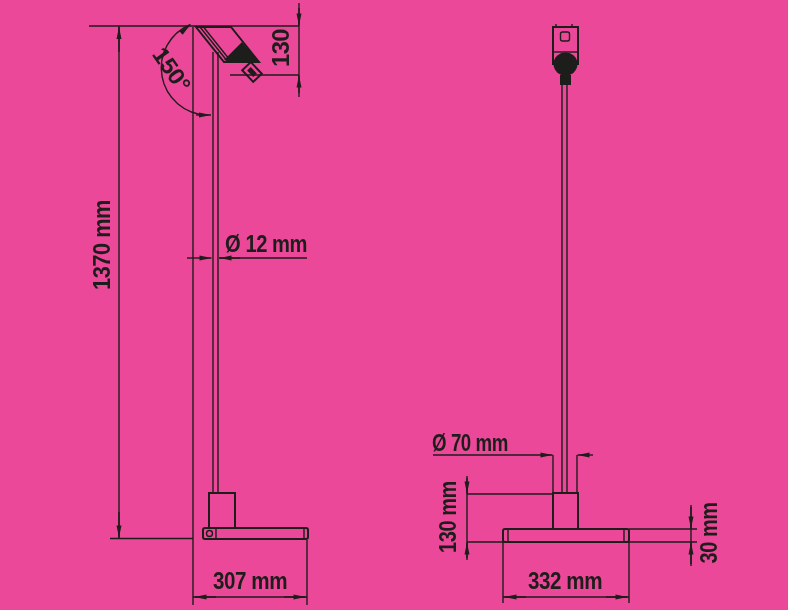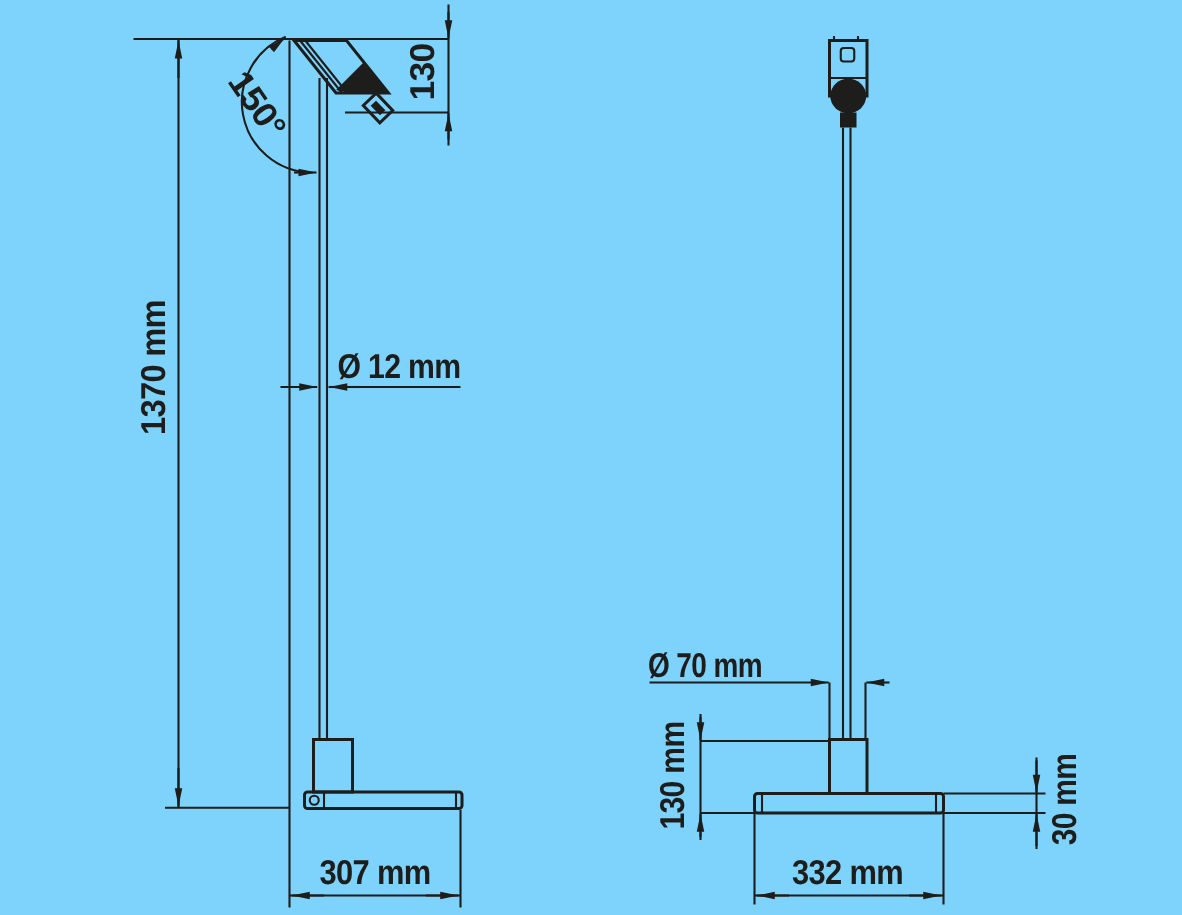--- a/index.html
+++ b/index.html
@@ -1,19 +1,19 @@
 <!DOCTYPE html>
 <html><head>
 <meta charset="utf-8">
 <style>
   html,body{margin:0;padding:0;background:#ffffff;}
   .canvas{
     position:relative;
     width:788px;height:610px;
-    background:#7dd3fc;
+    background:#ec4899;
     font-family:"Liberation Sans", sans-serif;
     overflow:hidden;
   }
   svg text{
     font-family:"Liberation Sans", sans-serif;
     font-weight:700;
     font-size:23px;
     letter-spacing:-0.5px;
     fill:#1d1d1b;
   }

